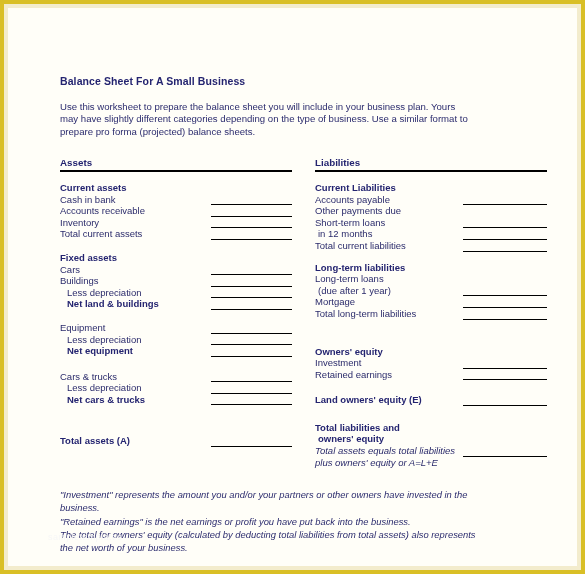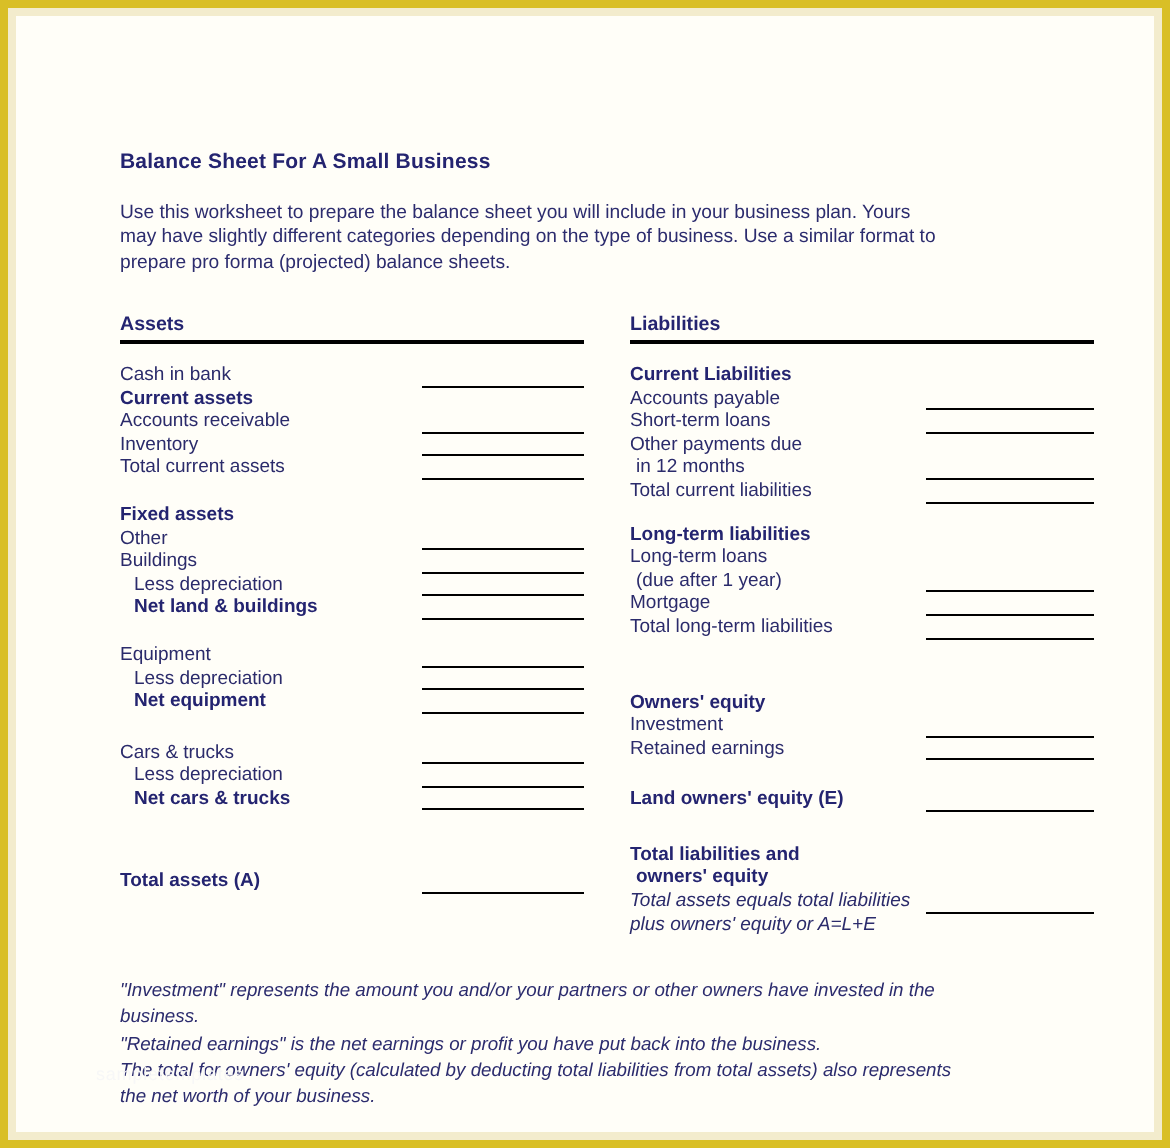--- a/index.html
+++ b/index.html
@@ -158,47 +158,47 @@
         <div>may have slightly different categories depending on the type of business.  Use a similar format to</div>
         <div>prepare pro forma (projected) balance sheets.</div>
       </div>
 
       <div class="columns">
 
         <div class="col col-a">
 
           <div class="col-head">Assets</div>
 
+          <div class="row b">
+            <span class="lbl">Current assets</span>
+          </div>
           <div class="row">
             <span class="lbl">Cash in bank</span>
             <span class="rule"></span>
           </div>
-          <div class="row b">
-            <span class="lbl">Current assets</span>
-          </div>
           <div class="row">
             <span class="lbl">Accounts receivable</span>
             <span class="rule"></span>
           </div>
           <div class="row">
             <span class="lbl">Inventory</span>
             <span class="rule"></span>
           </div>
           <div class="row">
             <span class="lbl">Total current assets</span>
             <span class="rule"></span>
           </div>
 
           <div class="sp12"></div>
 
           <div class="row b">
             <span class="lbl">Fixed assets</span>
           </div>
           <div class="row">
-            <span class="lbl">Other</span>
+            <span class="lbl">Cars</span>
             <span class="rule"></span>
           </div>
           <div class="row">
             <span class="lbl">Buildings</span>
             <span class="rule"></span>
           </div>
           <div class="row ind">
             <span class="lbl">Less depreciation</span>
             <span class="rule"></span>
           </div>
@@ -254,25 +254,25 @@
           <div class="col-head">Liabilities</div>
 
           <div class="row b">
             <span class="lbl">Current Liabilities</span>
           </div>
           <div class="row">
             <span class="lbl">Accounts payable</span>
             <span class="rule"></span>
           </div>
           <div class="row">
+            <span class="lbl">Other payments due</span>
+          </div>
+          <div class="row">
             <span class="lbl">Short-term loans</span>
             <span class="rule"></span>
-          </div>
-          <div class="row">
-            <span class="lbl">Other payments due</span>
           </div>
           <div class="row ind1">
             <span class="lbl">in 12 months</span>
             <span class="rule"></span>
           </div>
           <div class="row">
             <span class="lbl">Total current liabilities</span>
             <span class="rule"></span>
           </div>
 

